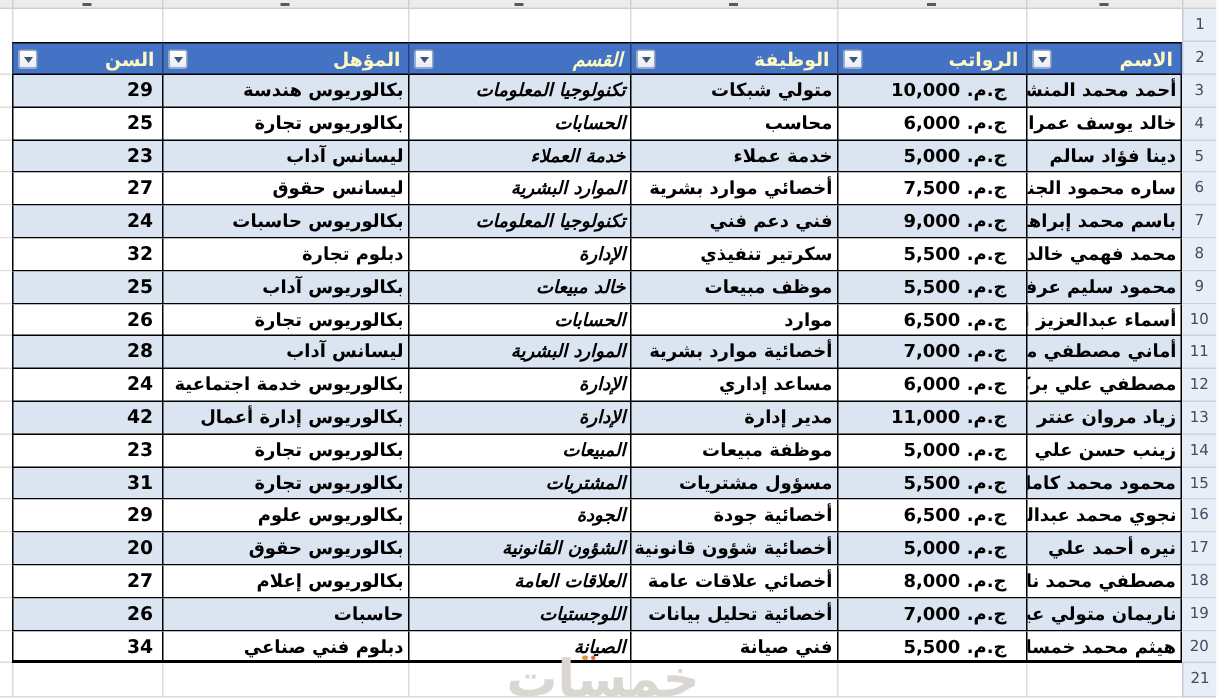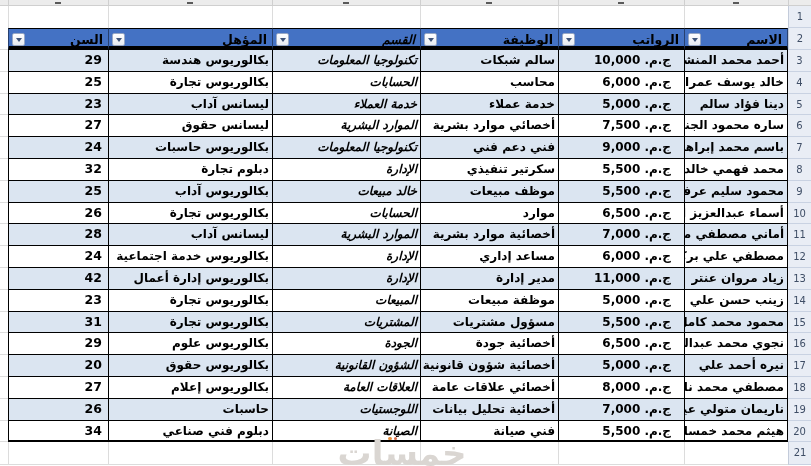--- a/index.html
+++ b/index.html
@@ -18,23 +18,23 @@
   .gut{width:23px; background:#E9EDF5; color:#3f4e66; font-size:10px; font-weight:400;
        text-align:center; border-bottom:1px solid #c9d2e2; flex:none;}
   .sliver{width:8px; flex:none; border-bottom:1px solid #dcdcdc; background:#fff;}
   
   .plain{height:22px;}
   .plain .pc{flex:none; border-left:1px solid #dcdcdc; background:#fff;}
   .plain .gut{border-left:1px solid #c3cbda; line-height:22px;}
   
   .hrow{height:22px;}
   .hrow .gut{line-height:22px; border-left:1px solid #c3cbda;}
-  .hcell{position:relative; flex:none; height:22px; background:#4472C4; color:#000000;
+  .hcell{position:relative; flex:none; height:22px; background:#4472C4; color:#fef9c3;
          font-weight:700; font-size:12.5px; line-height:21px; white-space:nowrap; overflow:hidden;
-         padding:0 5px 0 18px; border-left:1px solid #27406f; border-top:1px solid #000; border-bottom:4px solid #000000;}
+         padding:0 5px 0 18px; border-left:1px solid #27406f; border-top:1px solid #000; border-bottom:1px solid #000000;}
   .hcell.first{border-right:1px solid #27406f;}
   .filterbtn{position:absolute; left:3px; top:4px; width:13px; height:13px;
              background:linear-gradient(#ffffff,#e7ebf2); border:1px solid #98a8c6; border-radius:2px;
              display:flex; align-items:center; justify-content:center;}
   .filterbtn .tri{width:0; height:0; border-left:3.5px solid transparent; border-right:3.5px solid transparent;
                   border-top:4.5px solid #3f547a;}
   
   .drow{height:21.8px;}
   .drow .gut{line-height:21.8px;}
   .c{flex:none; height:21.8px; background:#fff; color:#000; font-weight:700; font-size:12px;
@@ -127,21 +127,21 @@
         </span>
     </div>
     <div class="sliver"></div>
   </div>
 
   <div id="grid-body">
       <div class="row drow band">
     <div class="gut">3</div>
     <div class="c first w-name">أحمد محمد المنشاوي</div>
     <div class="c w-sal">ج.م. 10,000</div>
-    <div class="c w-job">سالم شبكات</div>
+    <div class="c w-job">متولي شبكات</div>
     <div class="c w-dept">تكنولوجيا المعلومات</div>
     <div class="c w-qual">بكالوريوس هندسة</div>
     <div class="c w-age">29</div>
     <div class="sliver"></div>
   </div>
       <div class="row drow">
     <div class="gut">4</div>
     <div class="c first w-name">خالد يوسف عمران</div>
     <div class="c w-sal">ج.م. 6,000</div>
     <div class="c w-job">محاسب</div>

